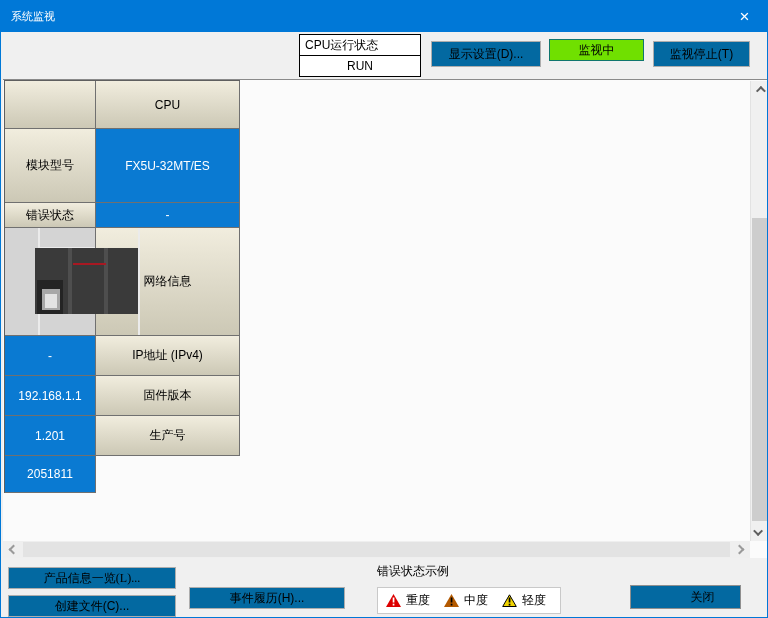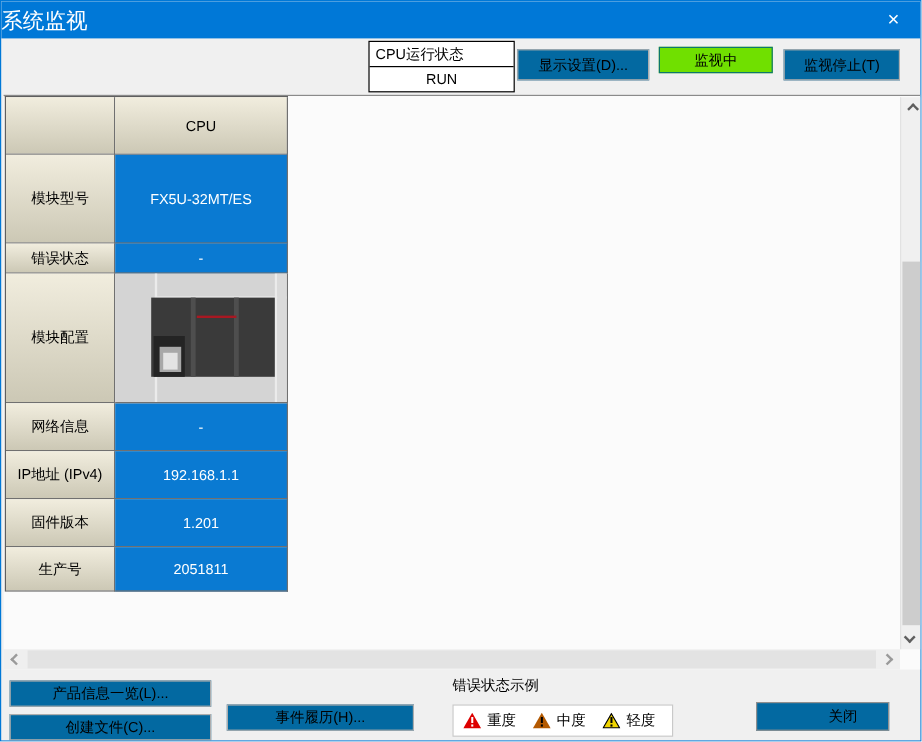--- a/index.html
+++ b/index.html
@@ -5,37 +5,37 @@
   * { box-sizing: border-box; margin: 0; padding: 0; }
   html,body { width:768px; height:618px; overflow:hidden; }
   body { font-family:"Liberation Sans","DejaVu Sans",sans-serif; font-size:12px; color:#000; background:#f0f0f0; }
 
   .dialog { position:relative; width:768px; height:618px; background:#f0f0f0;
             border:1px solid #0078d7; overflow:hidden; }
 
   
   .titlebar { position:absolute; left:0; top:0; width:100%; height:31px; background:#0078d7;
               display:flex; align-items:center; }
-  .titlebar .title { color:#fff; font-size:18px; flex:1; }
+  .titlebar .title { color:#fff; font-size:11px; padding-left:10px; flex:1; }
   .close-btn { width:45px; height:31px; display:flex; align-items:center; justify-content:center;
                color:#fff; font-size:17px; cursor:default; }
 
   
   .cpu-box { position:absolute; left:298px; top:33px; width:122px; height:43px;
-             background:#fff; border:1px solid #000;margin-left:8px; }
+             background:#fff; border:1px solid #000; }
   .cpu-box .row1 { height:21px; border-bottom:1px solid #000; display:flex; align-items:center;
                    padding-left:5px; font-size:12px; }
   .cpu-box .row2 { height:20px; display:flex; align-items:center; justify-content:center; font-size:12px; }
 
   .btn { position:absolute; background:#0369a1; border:1px solid #adadad; font-size:12px;
          font-family:inherit; display:flex; align-items:center; justify-content:center; cursor:default; }
   .btn-display  { left:430px; top:40px; width:110px; height:26px; }
   .btn-monitor  { left:548px; top:38px; width:95px;  height:22px; background:#70e000; border:1px solid #0f766e; }
   .btn-stop     { left:652px; top:40px; width:97px;  height:26px; }
-  .btn-product  { left:7px;   top:566px; width:168px; height:22px; }
+  .btn-product  { left:7px;   top:566px; width:168px; height:22px;font-family:Liberation Serif, serif; }
   .btn-event    { left:188px; top:586px; width:156px; height:22px; }
   .btn-create   { left:7px;   top:594px; width:168px; height:22px; }
   .btn-close    { left:629px; top:584px; width:111px; height:24px; border:1px solid #8f8f8f;padding-left:34px; }
 
   
   .content { position:absolute; left:2px; top:78px; width:764px; height:479px;
              background:#fbfbfb; border-top:1px solid #8a8a8a; }
 
   
   .tbl { position:absolute; left:1px; top:0; display:grid;
@@ -112,21 +112,20 @@
     <div class="tbl">
       <div class="cell lbl"></div>
       <div class="cell lbl">CPU</div>
 
       <div class="cell lbl">模块型号</div>
       <div class="cell val">FX5U-32MT/ES</div>
 
       <div class="cell lbl">错误状态</div>
       <div class="cell val">-</div>
 
-      <div class="cell lbl">模块配置</div>
       <div class="cell cfg">
         <div class="hline"></div>
         <div class="vline1"></div>
         <div class="vline2"></div>
         <div class="rstrip"></div>
         <div class="plc">
           <div class="seg1"></div>
           <div class="seg2"></div>
           <div class="redline"></div>
           <div class="portblock">

